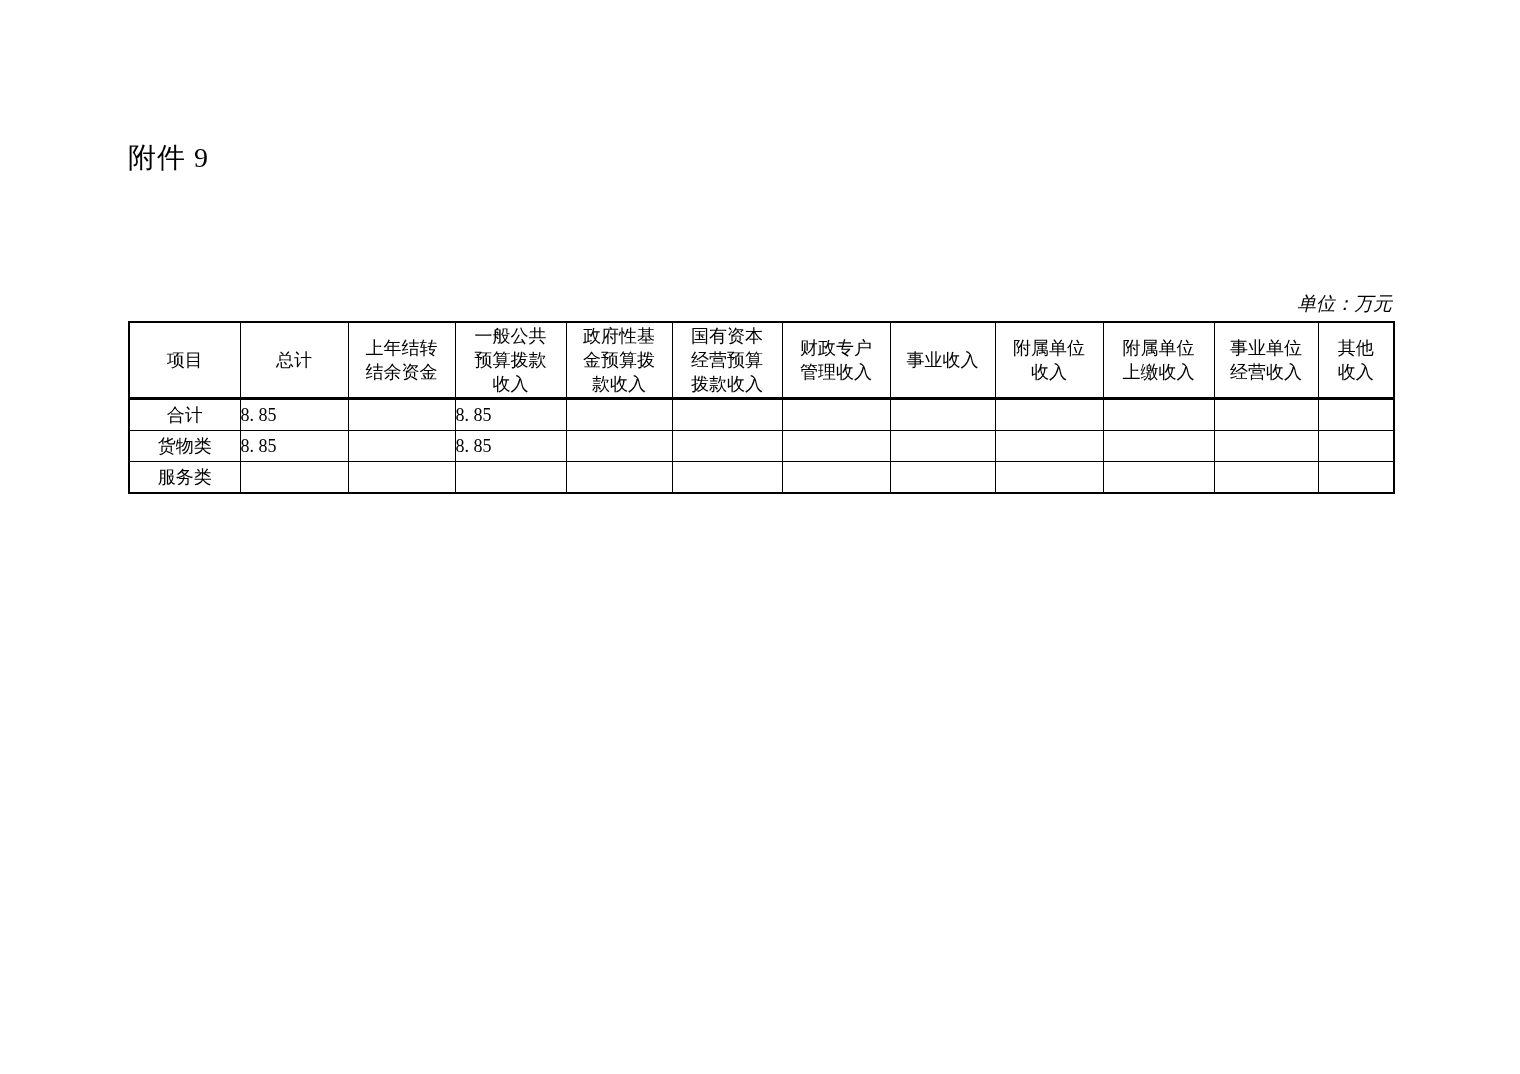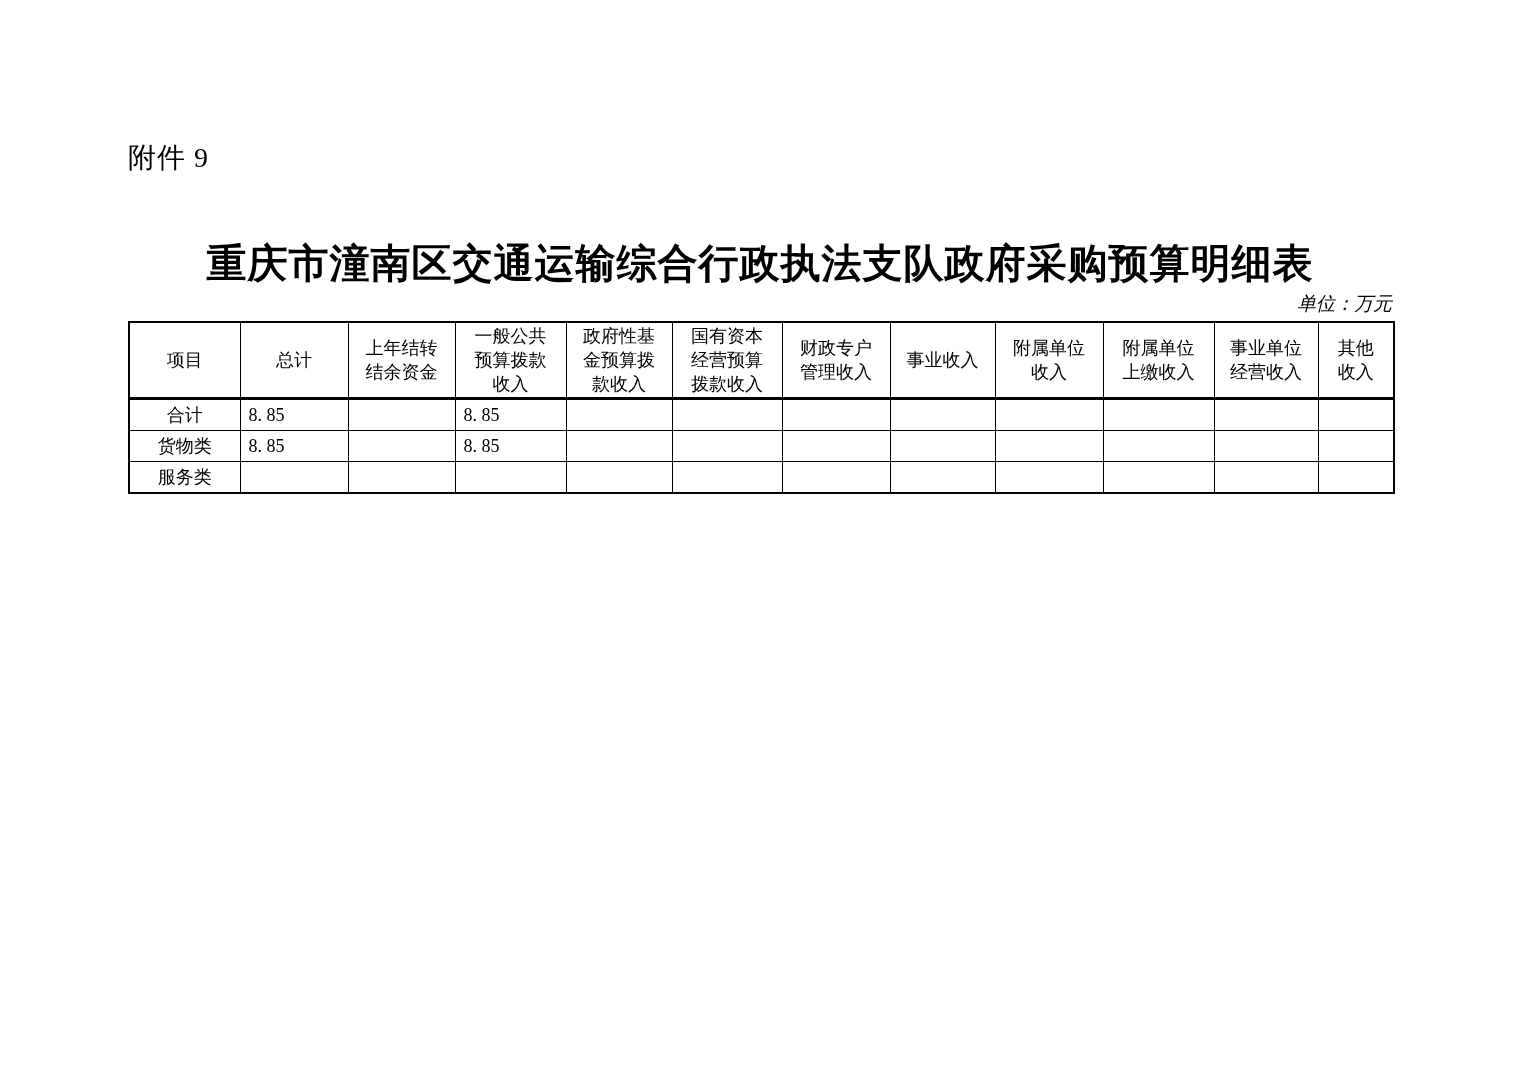--- a/index.html
+++ b/index.html
@@ -50,21 +50,21 @@
     width: 1265px;
     border-collapse: collapse;
     table-layout: fixed;
     border: 2px solid #000000;
   }
   table.budget th,
   table.budget td {
     border: 1.5px solid #000000;
     font-weight: normal;
     font-size: 18px;
-    padding: 0 8px;
+    padding: 0 0;
     overflow: hidden;
     vertical-align: middle;
   }
   table.budget thead th {
     height: 74px;
     text-align: center;
     white-space: pre-line;
     line-height: 24px;
     border-bottom: 3px solid #000000;
     padding: 0 2px;
@@ -89,21 +89,20 @@
     font-size: 16px;
   }
 </style>
 </head>
 <body>
 
 <div class="page">
 
   <div class="attachment">附件 9</div>
 
-  <h1 class="doc-title">重庆市潼南区交通运输综合行政执法支队政府采购预算明细表</h1>
 
   <div class="unit-label">单位：万元</div>
 
   <table class="budget">
     <colgroup>
       <col style="width:111px">
         <col style="width:108px">
         <col style="width:107px">
       <col style="width:111px">
         <col style="width:106px">

